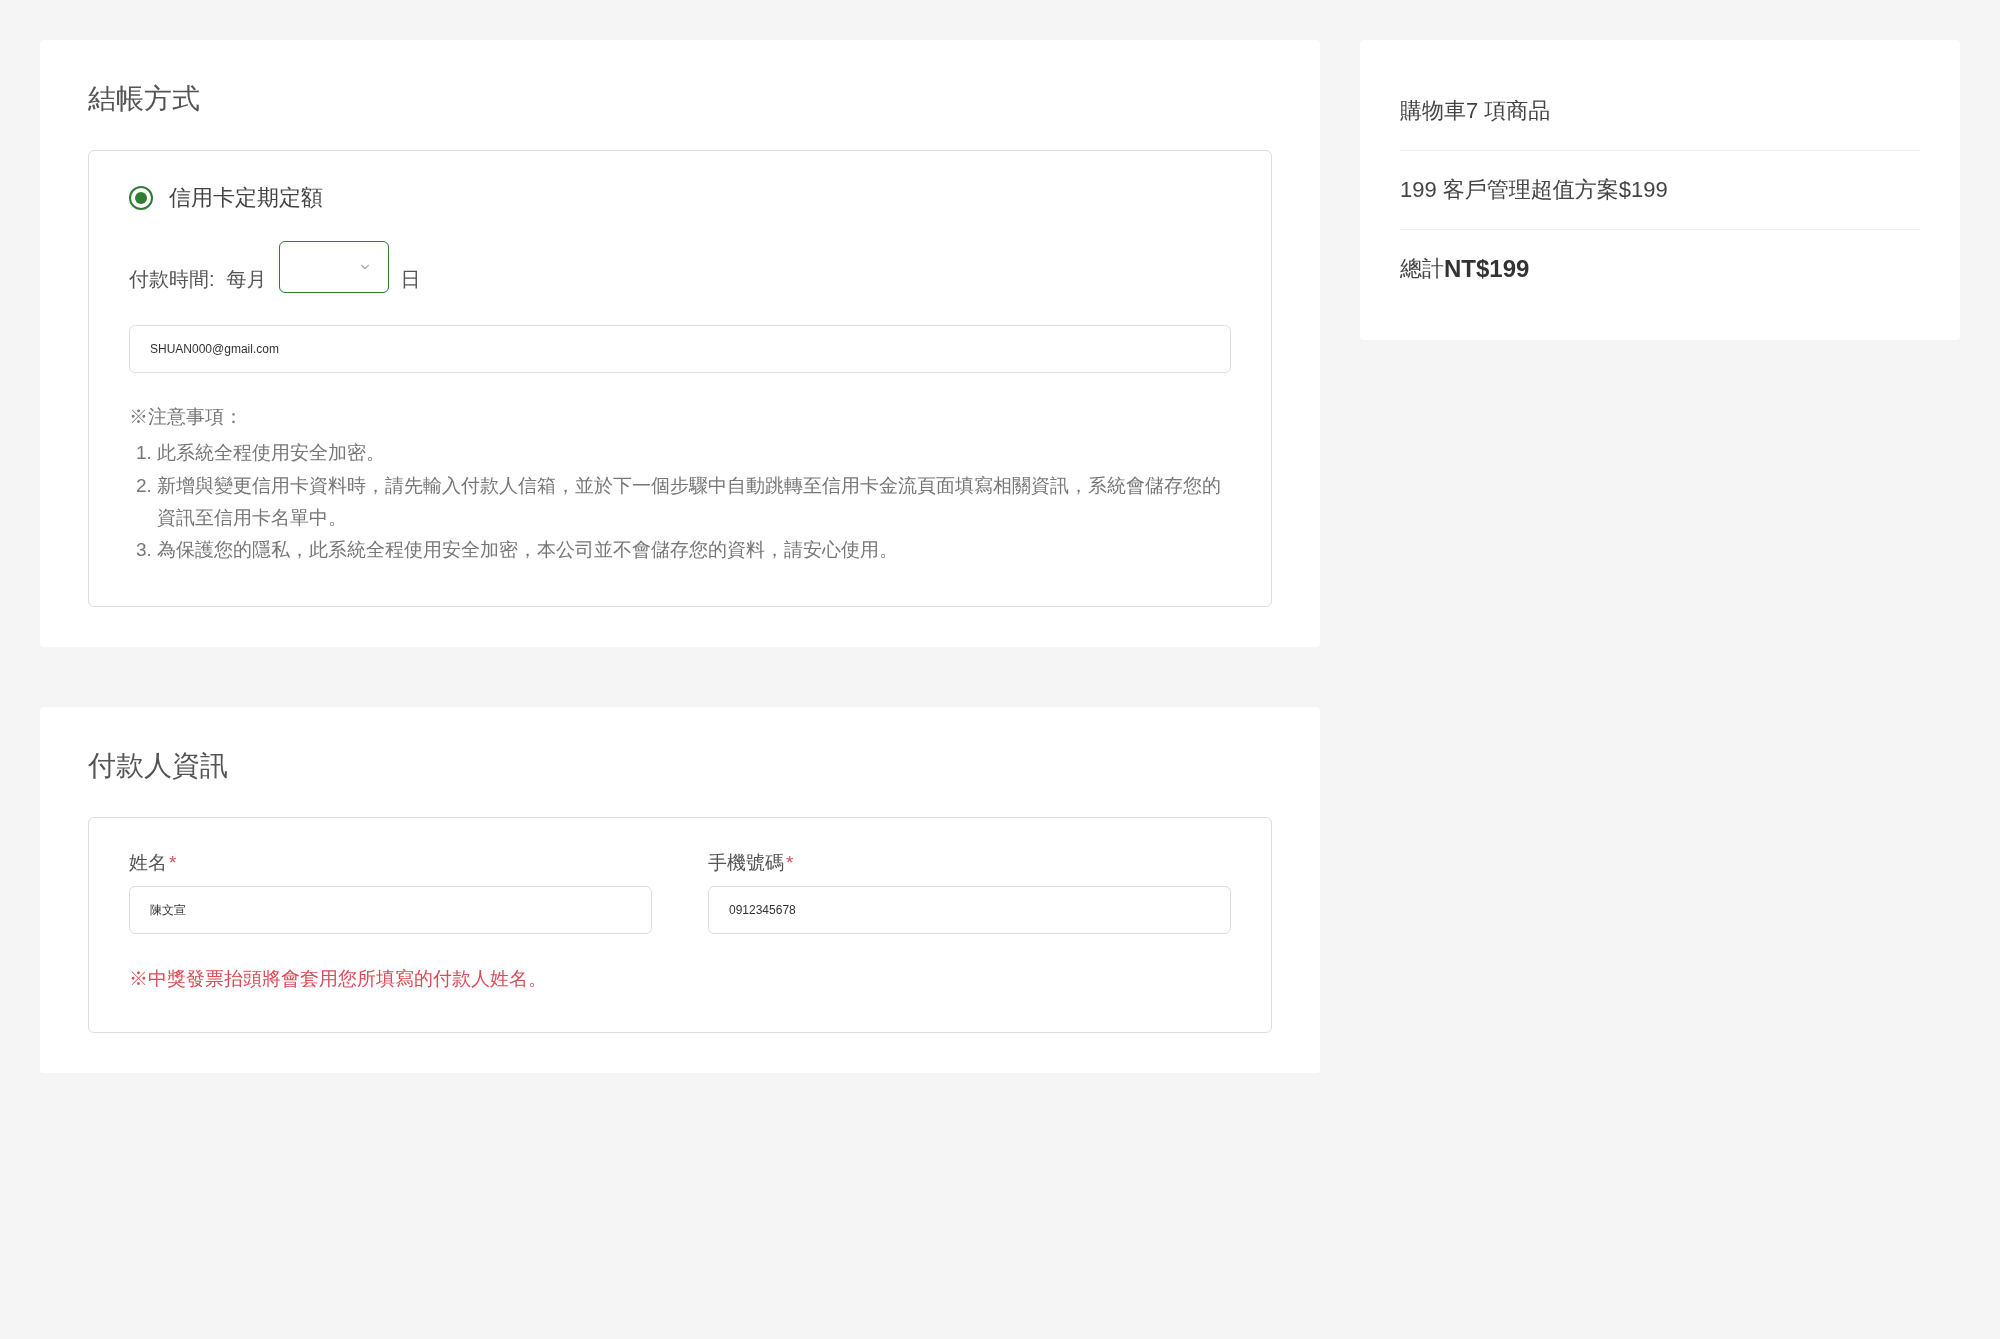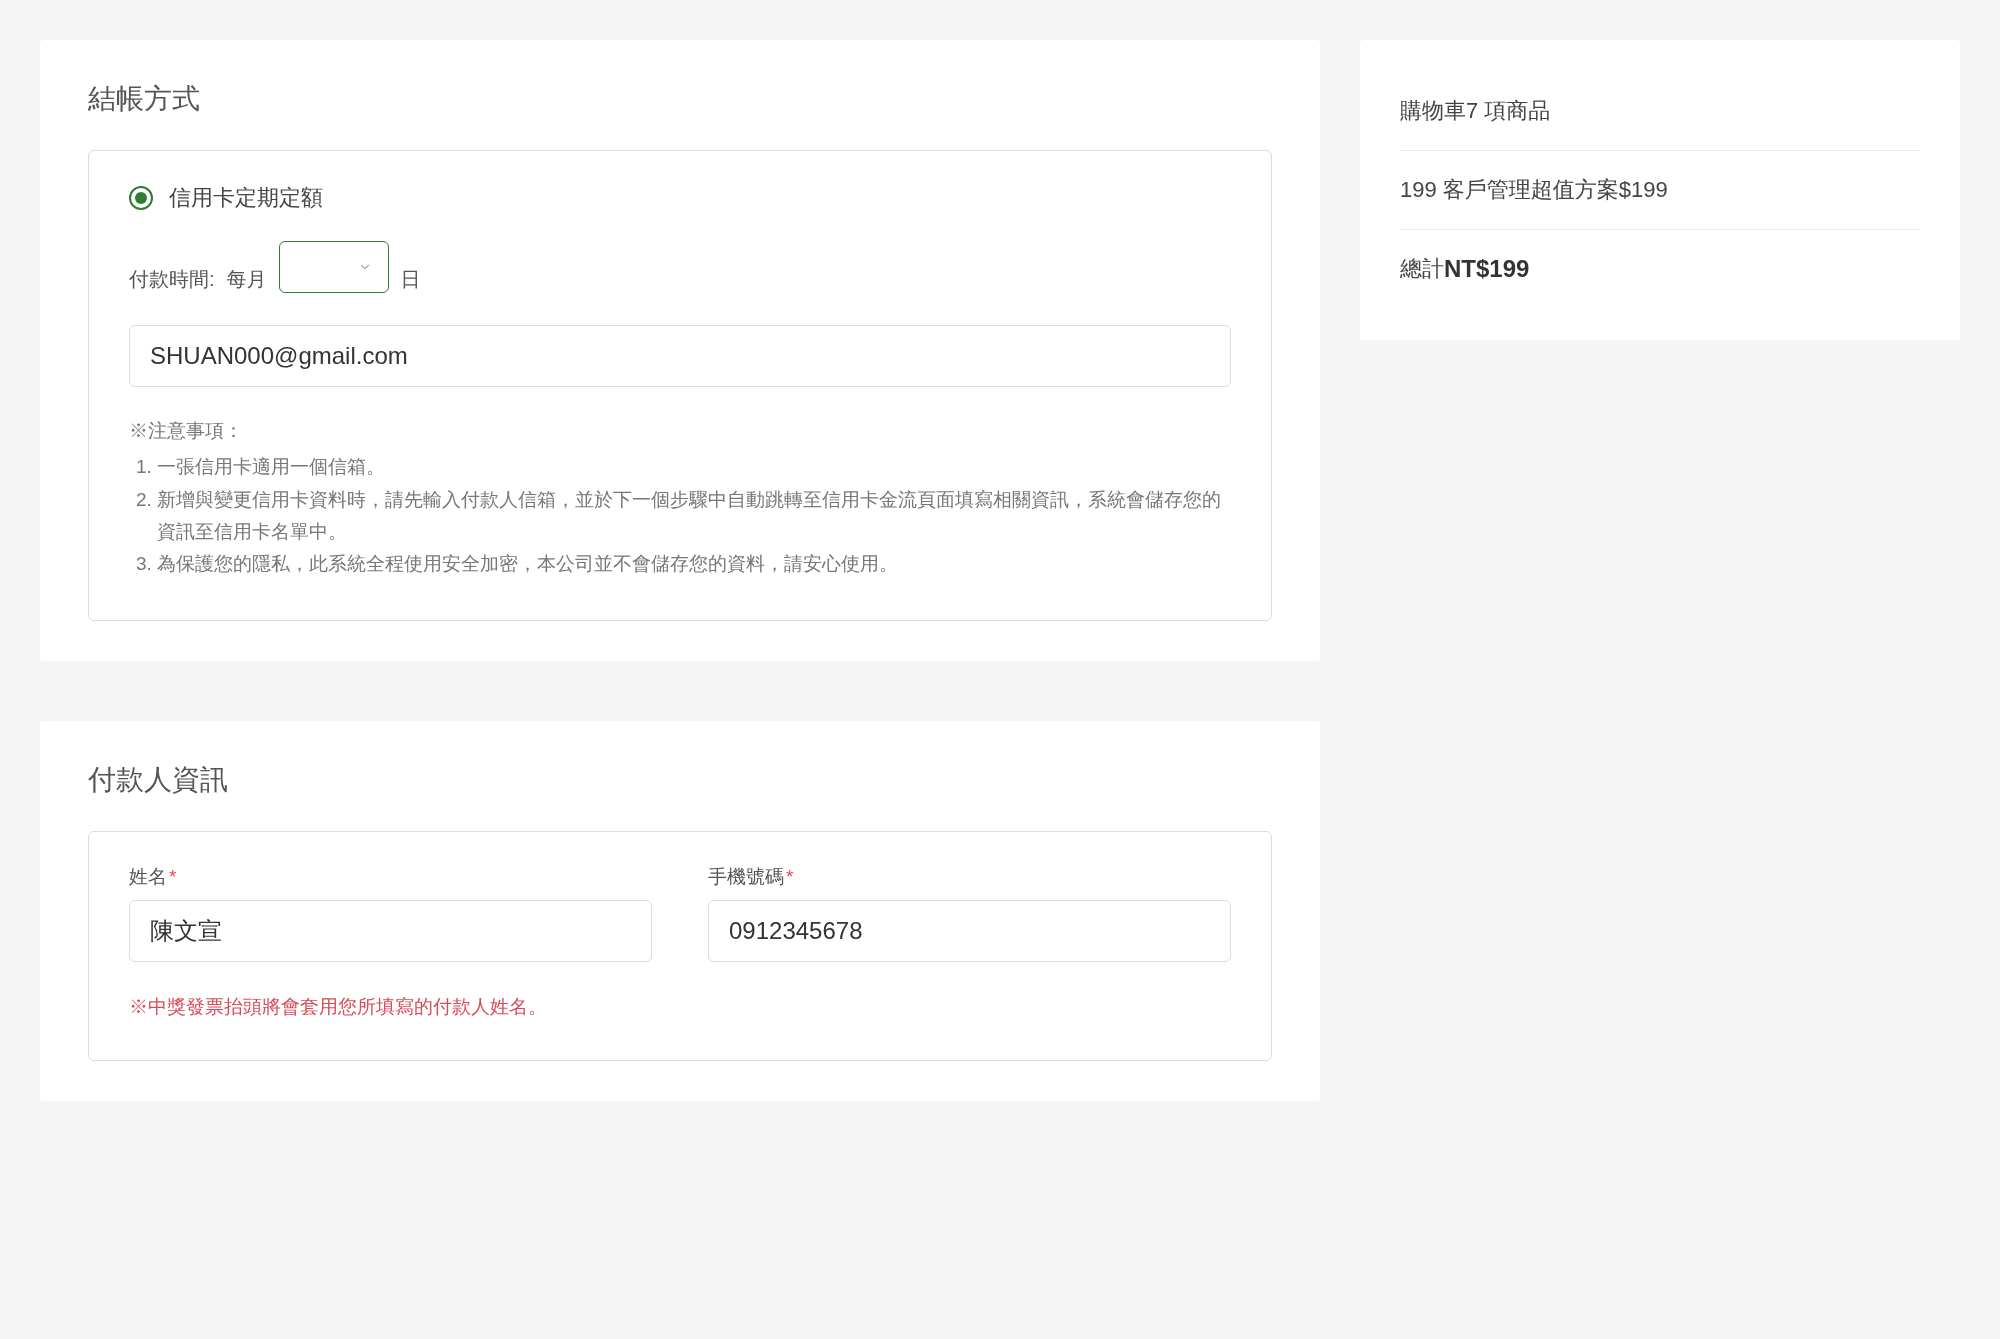--- a/index.html
+++ b/index.html
@@ -80,21 +80,21 @@
   }
   .chevron {
     width: 14px;
     height: 14px;
   }
   .text-input {
     width: 100%;
     border: 1px solid #ddd;
     border-radius: 6px;
     padding: 16px 20px;
-    font-size: 24px;
+    font-size: 12px;
     color: #333;
     background: #fff;
   }
   .notes {
     margin-top: 28px;
     font-size: 19px;
     color: #777;
     line-height: 1.7;
   }
   .notes-header { margin-bottom: 4px; }
@@ -184,21 +184,21 @@
             <svg class="chevron" viewBox="0 0 24 24">
                 <path d="M6 9l6 6 6-6" stroke="#aaa" stroke-width="2" fill="none" stroke-linecap="round" stroke-linejoin="round"></path>
               </svg>
           </div>
           <span>日</span>
         </div>
         <input class="text-input" type="text" value="SHUAN000@gmail.com" style="">
         <div class="notes">
           <div class="notes-header">※注意事項：</div>
           <ol>
-            <li>一張信用卡適用一個信箱。</li>
+            <li>此系統全程使用安全加密。</li>
             <li>新增與變更信用卡資料時，請先輸入付款人信箱，並於下一個步驟中自動跳轉至信用卡金流頁面填寫相關資訊，系統會儲存您的資訊至信用卡名單中。</li>
             <li>為保護您的隱私，此系統全程使用安全加密，本公司並不會儲存您的資料，請安心使用。</li>
           </ol>
         </div>
       </div>
     </div>
 
     <div class="card">
       <div class="card-title">付款人資訊</div>
       <div class="option-box">

